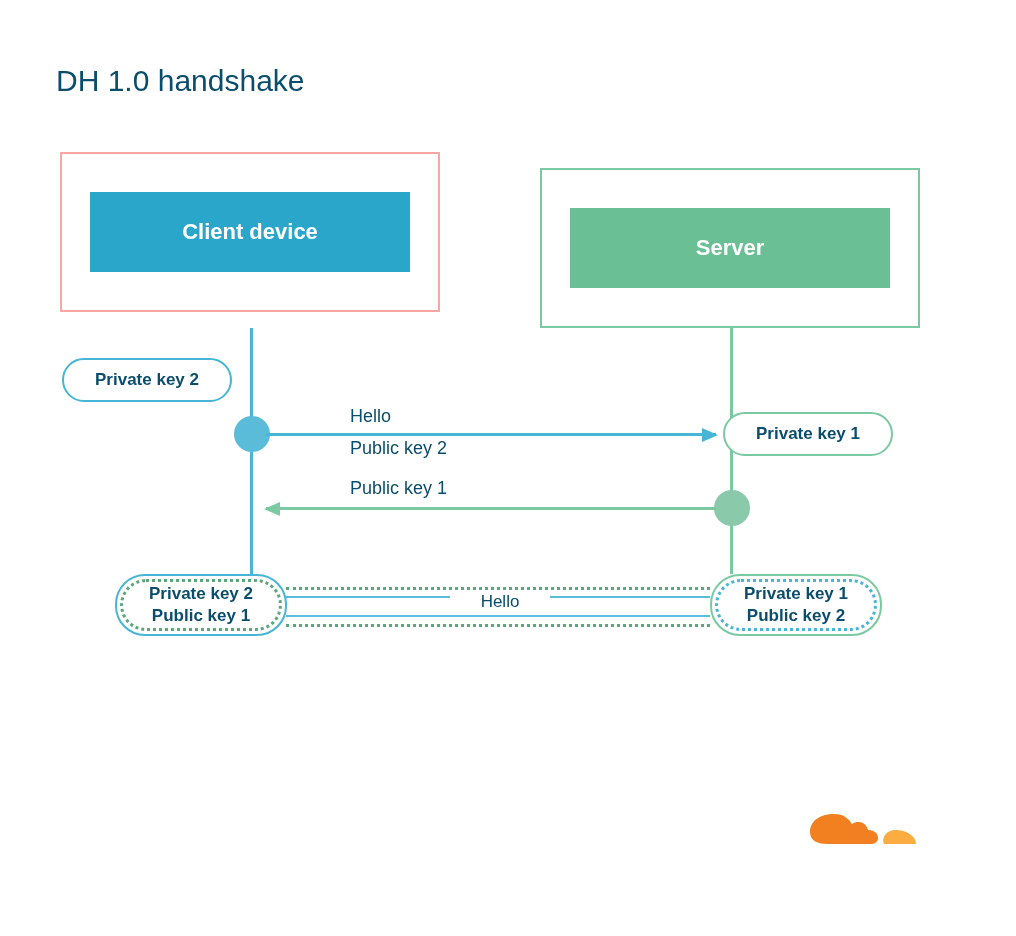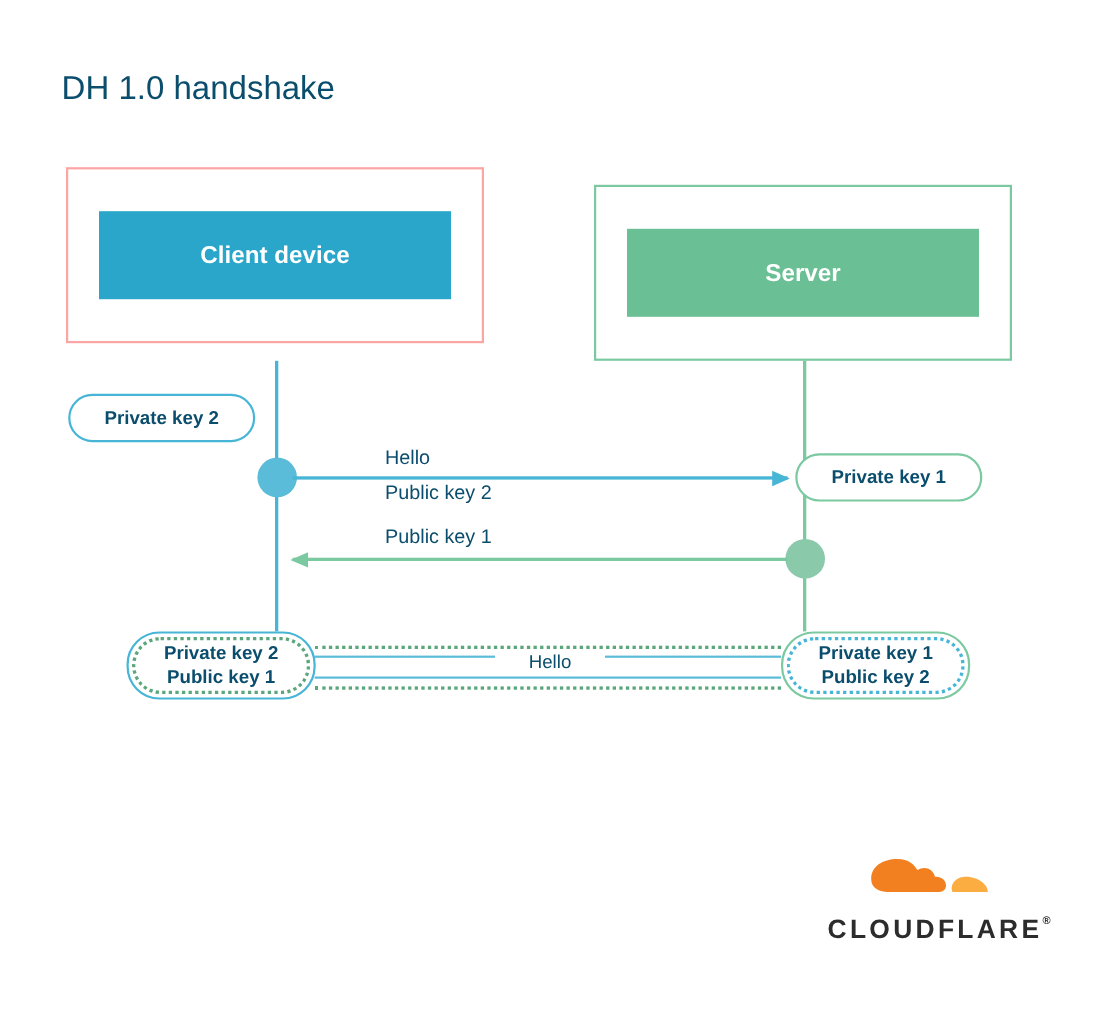--- a/index.html
+++ b/index.html
@@ -172,14 +172,13 @@
 <div class="double-pill right">
   <span>Private key 1</span>
   <span>Public key 2</span>
 </div>
 
 <div class="logo-wrap">
   <svg width="170" height="54" viewBox="0 0 170 54">
     <path fill="#F38020" d="M40 42c-10 0-18-3-18-12 0-11 10-18 24-18 10 0 15 5 18 10 6-4 14-2 16 6 3 0 10 1 10 8 0 4-3 6-8 6H40z"></path>
     <path fill="#FBAD41" d="M96 42c-3-6 2-14 12-14 10 0 20 6 20 14H96z"></path>
   </svg>
-  <div class="logo-text">CLOUDFLARE</div>
 </div>
 
 </body></html>

